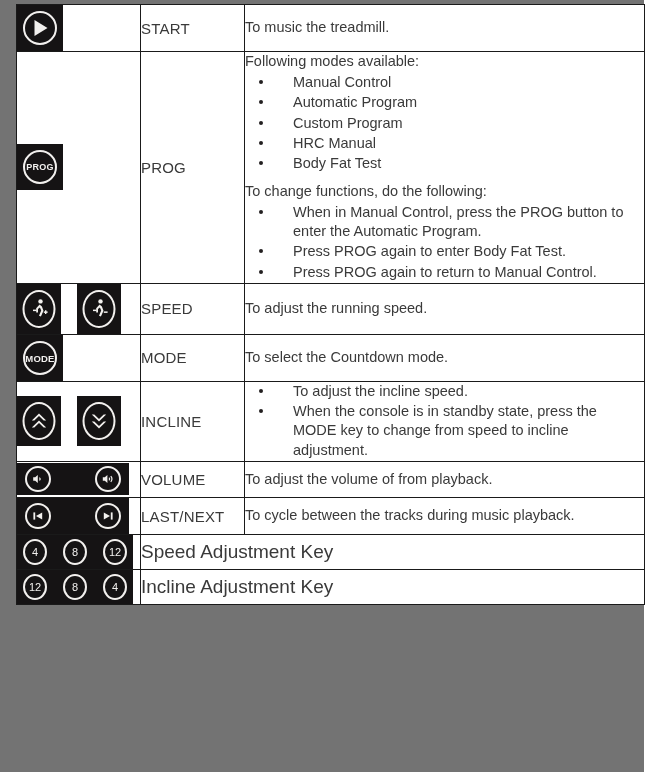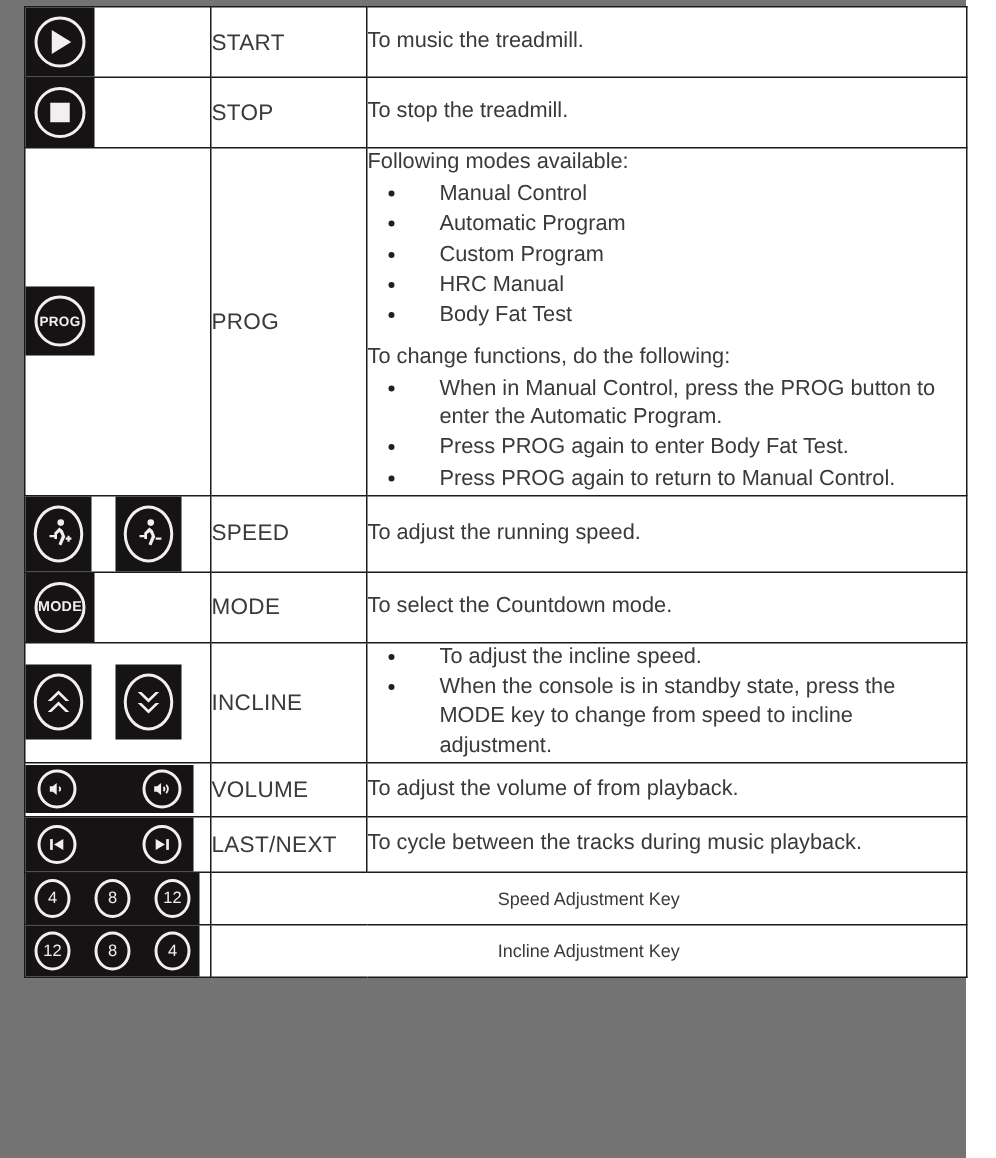--- a/index.html
+++ b/index.html
@@ -66,23 +66,22 @@
     line-height: 1.32;
     color: #3a3a3a;
   }
   .desc-cell.single {
     padding-top: 8px;
     padding-bottom: 8px;
   }
 
   .merged-cell {
     padding: 10px 0 10px 14px;
-    font-size: 12px;
+    font-size: 19px;
     color: #3a3a3a;
-    text-align: center;
   }
 
   .lead-line {
     margin: 0 0 2px 0;
   }
   .lead-line.second {
     margin-top: 8px;
   }
 
   ul.bullets {
@@ -265,30 +264,20 @@
         <td class="icon-cell">
           <span class="tile sq">
             <span class="ring"></span>
             <span class="play-tri"></span>
           </span>
         </td>
         <td class="name-cell">START</td>
         <td class="desc-cell single">To music the treadmill.</td>
       </tr>
 
-      <tr>
-        <td class="icon-cell">
-          <span class="tile sq">
-            <span class="ring"></span>
-            <span class="stop-sq"></span>
-          </span>
-        </td>
-        <td class="name-cell">STOP</td>
-        <td class="desc-cell single">To stop the treadmill.</td>
-      </tr>
 
       <tr>
         <td class="icon-cell icon-cell-mid">
           <span class="tile sq">
             <span class="ring"></span>
             <span class="prog-txt">PROG</span>
           </span>
         </td>
         <td class="name-cell">PROG</td>
         <td class="desc-cell">

